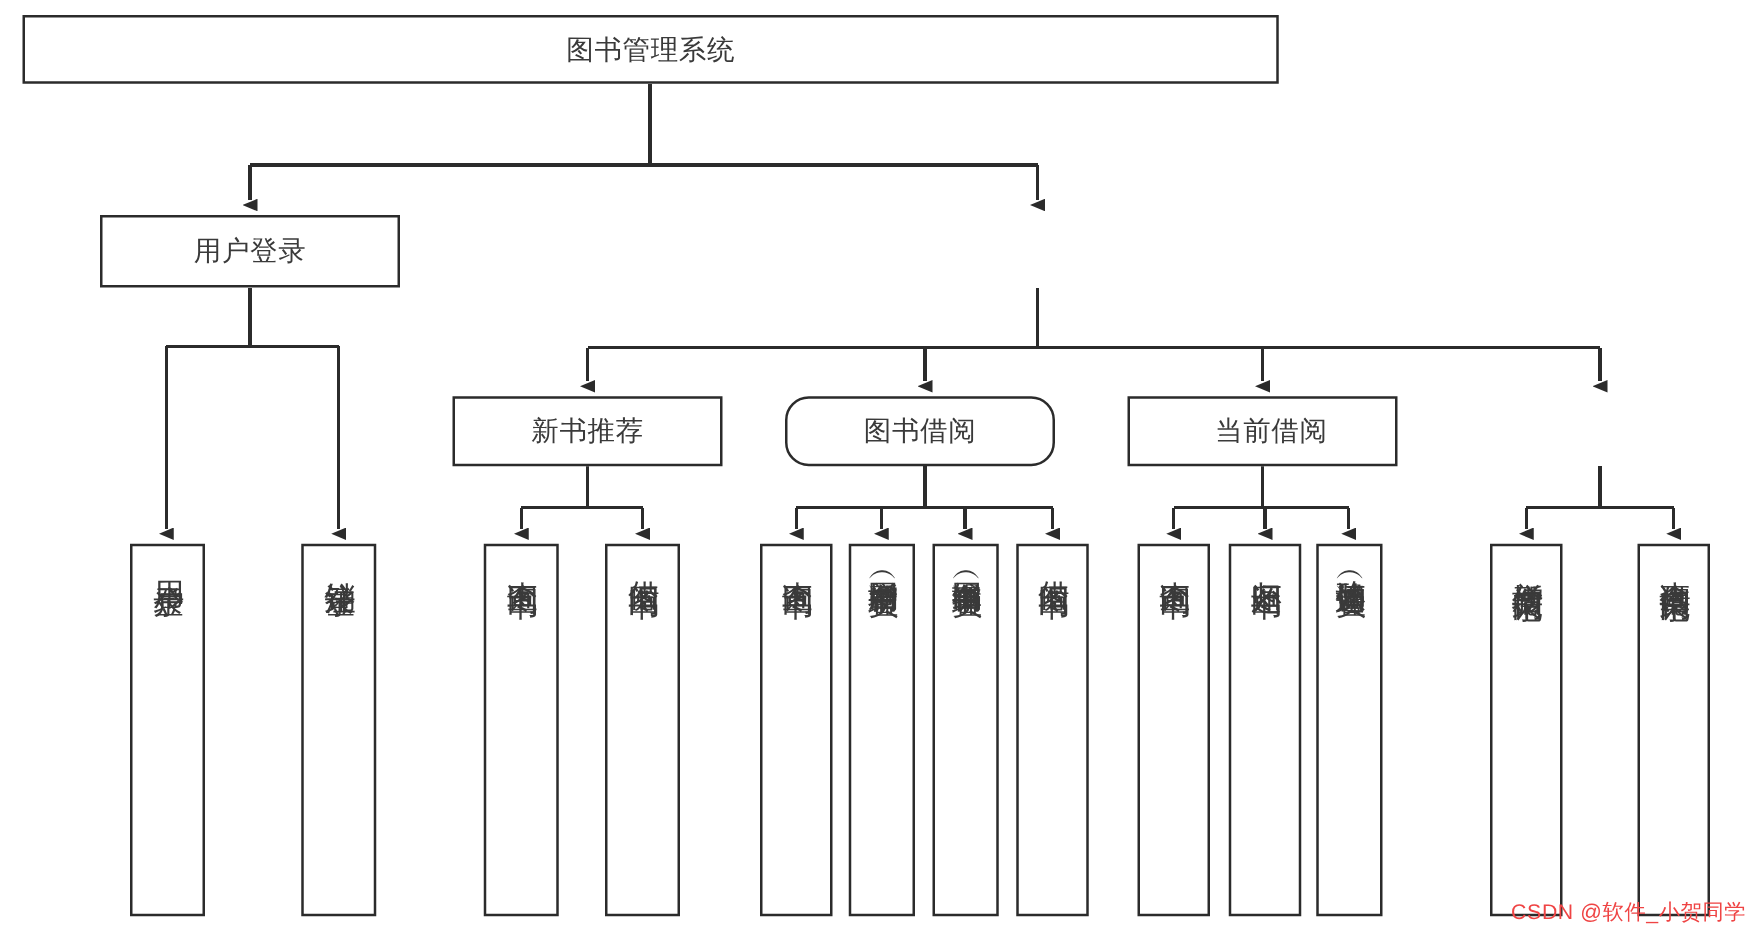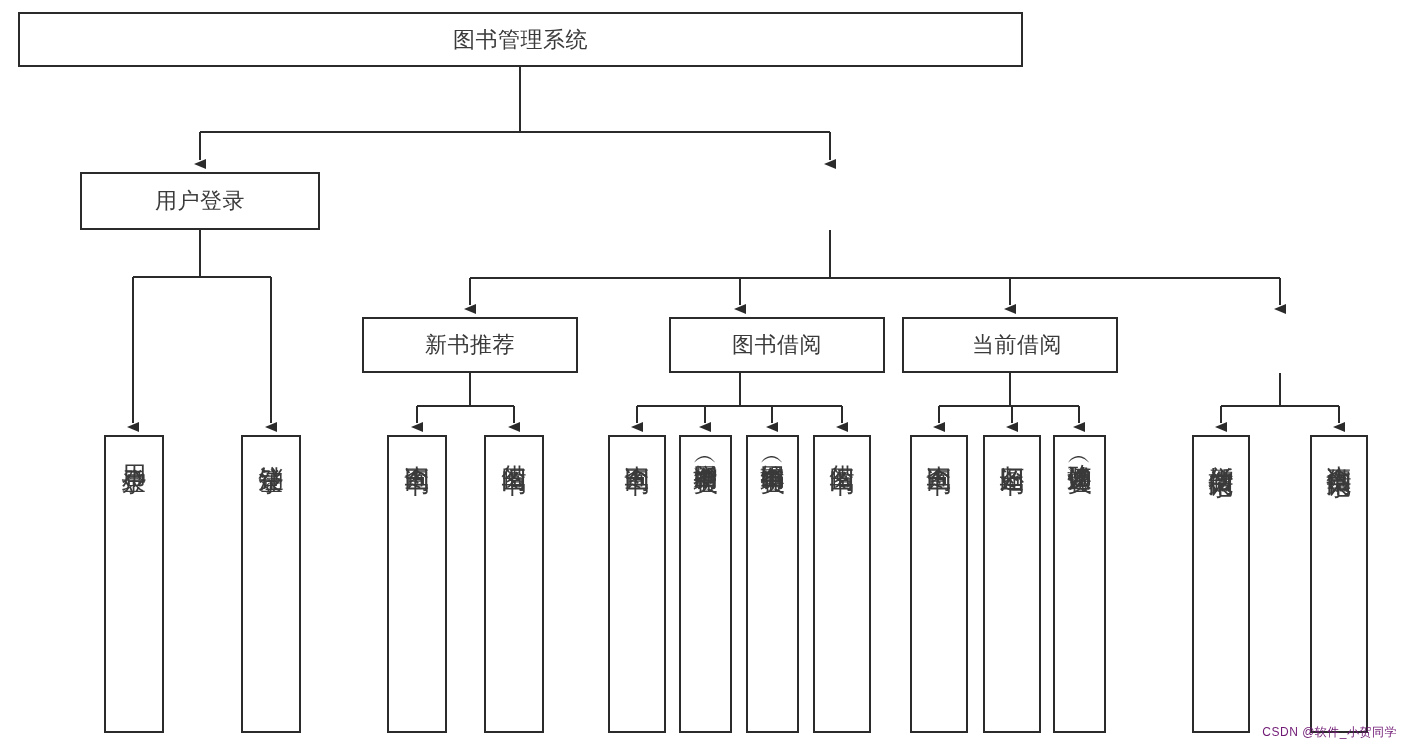--- a/index.html
+++ b/index.html
@@ -57,22 +57,22 @@
     max-height: 100%;
   }
   .node.vertical.tall .label {
     font-size: 24px;
     letter-spacing: 1px;
   }
   #watermark {
     position: absolute;
     right: 8px;
     bottom: 6px;
-    font-size: 12px;
-    color: #701a75;
+    font-size: 17px;
+    color: #ef4444;
     letter-spacing: 0.5px;
     white-space: nowrap;
     user-select: none;
   }
 </style>
 </head>
 <body>
 
 <div id="canvas">
 
@@ -130,21 +130,21 @@
     <span class="label">图书管理系统</span>
   </div>
 
   <div class="node" style="left:80px; top:172px; width:240px; height:58px;">
     <span class="label">用户登录</span>
   </div>
 
   <div class="node" style="left:362px; top:317px; width:216px; height:56px;">
     <span class="label">新书推荐</span>
   </div>
-  <div class="node" style="left:669px; top:317px; width:216px; height:56px;">
+  <div class="node" style="left:628px; top:317px; width:216px; height:56px;border-radius:19px;">
     <span class="label">图书借阅</span>
   </div>
   <div class="node" style="left:902px; top:317px; width:216px; height:56px;padding-left:14px;">
     <span class="label">当前借阅</span>
   </div>
 
   <div class="node vertical" style="left:104px; top:435px; width:60px; height:298px;">
     <span class="label">用户登录</span>
   </div>
   <div class="node vertical" style="left:241px; top:435px; width:60px; height:298px;">

